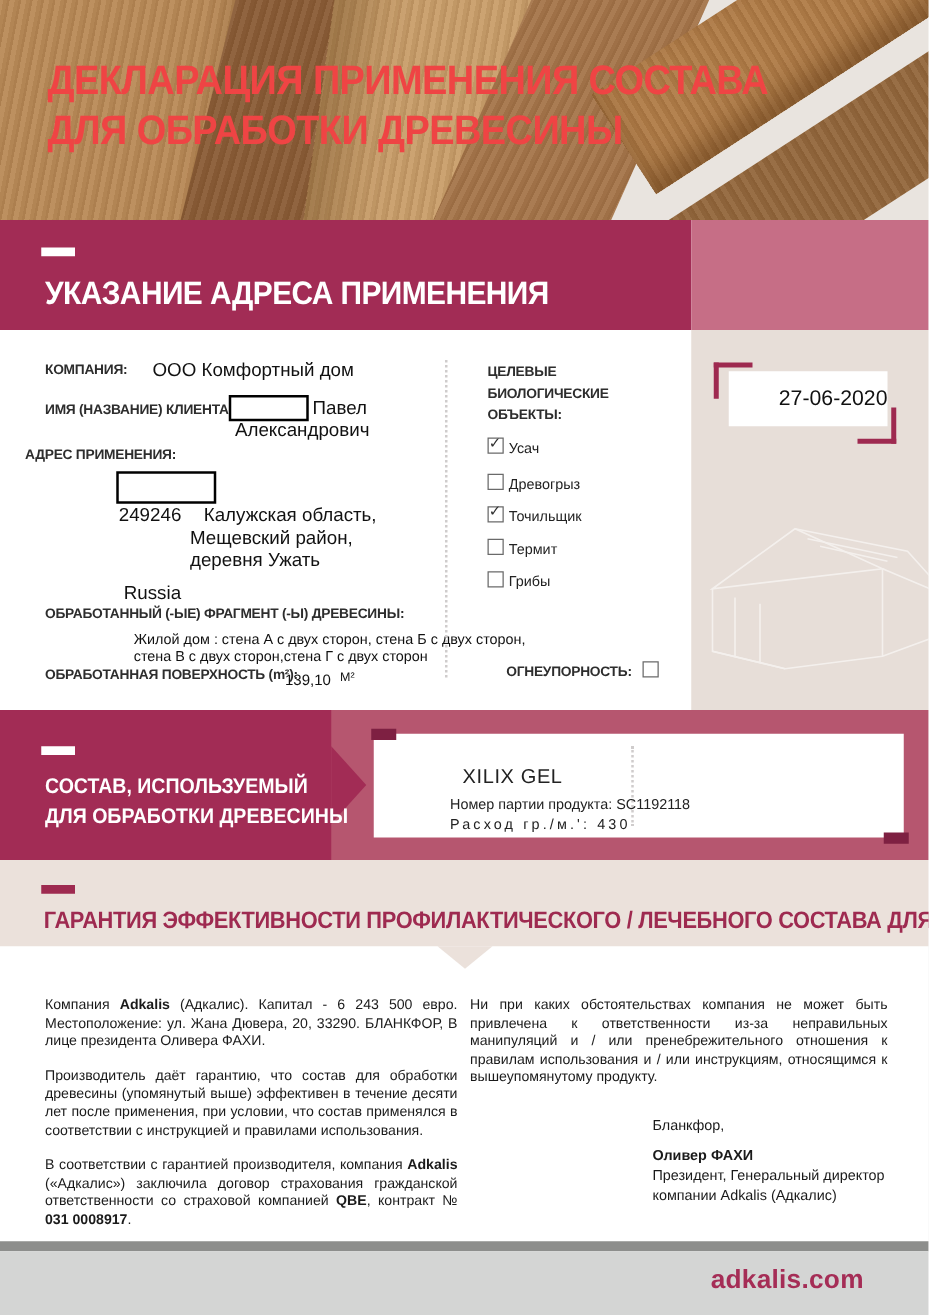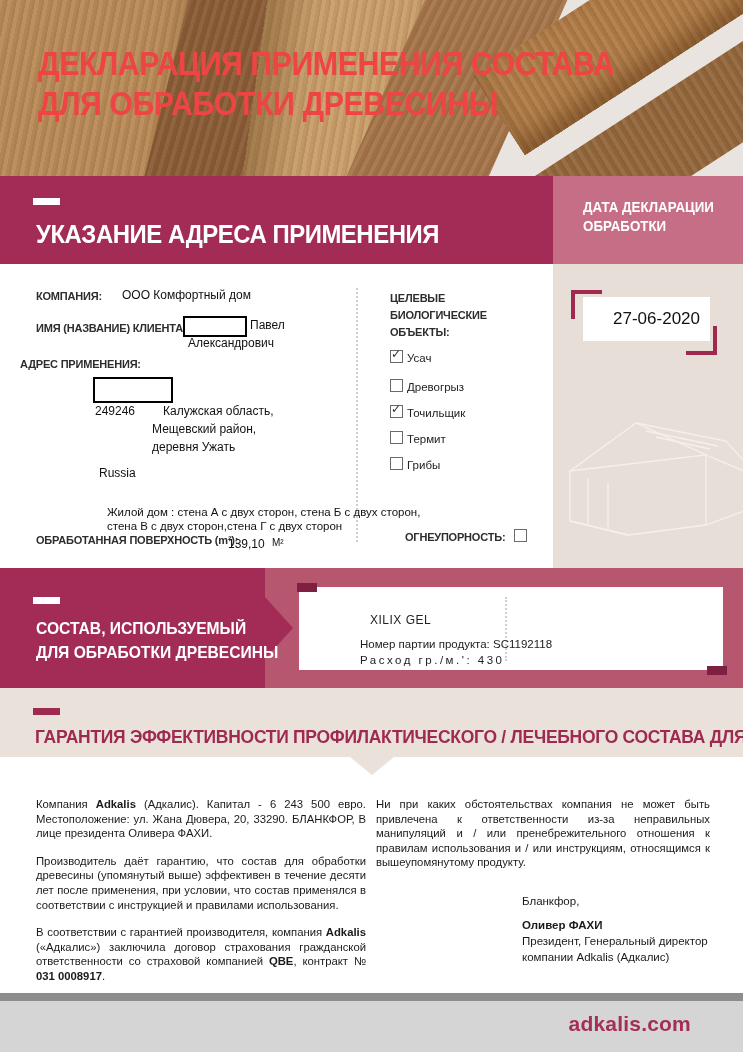--- a/index.html
+++ b/index.html
@@ -18,42 +18,42 @@
   .hdr-title{position:absolute;left:38px;top:44px;color:#ef4444;font-weight:700;font-size:33px;line-height:40px;letter-spacing:-.5px;}
   
   .band1{position:absolute;left:0;top:176px;width:553px;height:88px;background:#a22c55;}
   .dash{position:absolute;width:27px;height:7px;background:#ffffff;}
   .dash.red{background:#9e2a50;}
   .band1-title{position:absolute;left:36px;top:219px;color:#fff;font-weight:700;font-size:26px;letter-spacing:-.5px;white-space:nowrap;}
   .dateband{position:absolute;left:553px;top:176px;width:190px;height:88px;background:#c66e86;}
   .dateband-title{position:absolute;left:583px;top:198px;color:#fff;font-weight:700;font-size:14.5px;line-height:19px;}
   .tri-down-pink{position:absolute;left:629px;top:264px;width:0;height:0;border-left:18px solid transparent;border-right:18px solid transparent;border-top:17px solid #c66e86;}
   .beige-panel{position:absolute;left:553px;top:264px;width:190px;height:304px;background:#e7ded8;}
-  .datebox{position:absolute;left:583px;top:297px;width:127px;height:44px;background:#ffffff;font-size:17px;color:#111;text-align:right;line-height:44px;padding-right:10px;box-sizing:border-box;}
+  .datebox{position:absolute;left:583px;top:297px;width:127px;height:44px;background:#ffffff;font-size:17px;color:#111;text-align:right;line-height:44px;box-sizing:border-box;}
   .brk-tl{position:absolute;left:571px;top:290px;width:27px;height:25px;border-left:4px solid #9e2a50;border-top:4px solid #9e2a50;}
   .brk-br{position:absolute;left:686px;top:326px;width:27px;height:25px;border-right:4px solid #9e2a50;border-bottom:4px solid #9e2a50;}
   
   .lbl{position:absolute;font-weight:700;font-size:11px;color:#2d2d2d;letter-spacing:-.2px;white-space:nowrap;}
-  .val{position:absolute;font-size:12px;color:#111;white-space:nowrap;}
+  .val{position:absolute;font-size:15px;color:#111;white-space:nowrap;}
   .redact{position:absolute;background:#fff;border:2px solid #000;}
   .vdots{position:absolute;left:356px;top:288px;height:254px;border-left:2px dotted #cfcccc;}
   .chk{display:inline-block;width:11px;height:11px;border:1.5px solid #6a6a6a;background:#fff;position:relative;vertical-align:-1px;}
   .chk.checked:after{content:"\2713";position:absolute;left:0px;top:-4px;font-size:12px;font-weight:700;color:#2d2d2d;}
   .chkrow{position:absolute;font-size:11.5px;color:#222;white-space:nowrap;}
   .chkrow .t{margin-left:4px;}
   
   .compband{position:absolute;left:0;top:568px;width:743px;height:120px;background:#b6566f;}
   .compdark{position:absolute;left:0;top:568px;width:265px;height:120px;background:#a22c55;}
   .comparrow{position:absolute;left:265px;top:597px;width:0;height:0;border-top:31px solid transparent;border-bottom:31px solid transparent;border-left:28px solid #a22c55;}
   .comp-title{position:absolute;left:36px;color:#fff;font-weight:700;font-size:17px;white-space:nowrap;}
   .compbox{position:absolute;left:299px;top:587px;width:424px;height:83px;background:#ffffff;}
   .compbox:before{content:"";position:absolute;left:-2px;top:-4px;width:20px;height:9px;background:#7e2042;}
   .compbox:after{content:"";position:absolute;right:-4px;bottom:-5px;width:20px;height:9px;background:#7e2042;}
   .compdots{position:absolute;left:206px;top:10px;height:64px;border-left:2px dotted #cfcccc;}
-  .comp-product{position:absolute;left:71px;top:26px;font-size:12px;color:#222;letter-spacing:.5px;}
+  .comp-product{position:absolute;left:71px;top:26px;font-size:16px;color:#222;letter-spacing:.5px;}
   .comp-batch{position:absolute;left:61px;top:51px;font-size:11.5px;color:#222;white-space:nowrap;}
   .comp-rate{position:absolute;left:61px;top:67px;font-size:11.5px;color:#222;letter-spacing:2.5px;white-space:nowrap;}
   
   .guarband{position:absolute;left:0;top:688px;width:743px;height:69px;background:#ebe1db;}
   .guar-title{position:absolute;left:35px;top:726px;color:#9e2a50;font-weight:700;font-size:19px;letter-spacing:-.3px;white-space:nowrap;}
   .tri-down-beige{position:absolute;left:350px;top:757px;width:0;height:0;border-left:22px solid transparent;border-right:22px solid transparent;border-top:18px solid #ebe1db;}
   .col{position:absolute;top:797px;font-size:11.3px;line-height:14.6px;text-align:justify;color:#1a1a1a;}
   .col p{margin:0 0 13px 0;}
   .col p.nogap{margin:0;}
   .col b{font-weight:700;}
@@ -84,24 +84,20 @@
     <span class="cond">ДЛЯ ОБРАБОТКИ ДРЕВЕСИНЫ</span>
   </div>
 
   <div class="band1"></div>
   <div class="dash" style="left:33px;top:198px;"></div>
   <div class="band1-title">
     <span class="cond">УКАЗАНИЕ АДРЕСА ПРИМЕНЕНИЯ</span>
   </div>
 
   <div class="dateband"></div>
-  <div class="dateband-title">
-    <span class="cond">ДАТА ДЕКЛАРАЦИИ</span><br>
-    <span class="cond">ОБРАБОТКИ</span>
-  </div>
   <div class="tri-down-pink"></div>
   <div class="beige-panel"></div>
   <div class="brk-tl"></div>
   <div class="brk-br"></div>
   <div class="datebox">27-06-2020</div>
   <svg class="house" width="186" height="136" viewBox="0 0 186 136">
     <g fill="none" stroke="#ffffff" stroke-width="1.3" opacity="0.55">
       <path d="M12,68 L78,20 L148,52 Z"></path>
       <path d="M78,20 L168,38 L186,58"></path>
       <path d="M148,52 L186,68 L186,108"></path>
@@ -122,20 +118,21 @@
   <div class="val" style="left:188px;top:336px;">Александрович</div>
 
   <div class="lbl" style="left:20px;top:358px;text-align:right;">АДРЕС ПРИМЕНЕНИЯ:</div>
   <div class="redact" style="left:93px;top:377px;width:76px;height:22px;"></div>
   <div class="val" style="left:95px;top:404px;text-align:center;">249246</div>
   <div class="val" style="left:163px;top:404px;">Калужская область,</div>
   <div class="val" style="left:152px;top:422px;">Мещевский район,</div>
   <div class="val" style="left:152px;top:440px;">деревня Ужать</div>
   <div class="val" style="left:99px;top:466px;">Russia</div>
 
+  <div class="lbl" style="left:36px;top:485px;">ОБРАБОТАННЫЙ (-ЫЕ) ФРАГМЕНТ (-Ы) ДРЕВЕСИНЫ:</div>
   <div class="val" style="left:107px;top:506px;font-size:11.5px;">Жилой дом : стена А с двух сторон, стена Б с двух сторон,</div>
   <div class="val" style="left:107px;top:520px;font-size:11.5px;">стена В с двух сторон,стена Г с двух сторон</div>
 
   <div class="lbl" style="left:36px;top:534px;">ОБРАБОТАННАЯ ПОВЕРХНОСТЬ (m²):</div>
   <div class="val" style="left:228px;top:537px;font-size:12px;">139,10</div>
   <div class="val" style="left:272px;top:537px;font-size:10px;">М²</div>
 
   <div class="vdots"></div>
 
   <div class="lbl" style="left:390px;top:292px;">ЦЕЛЕВЫЕ</div>

